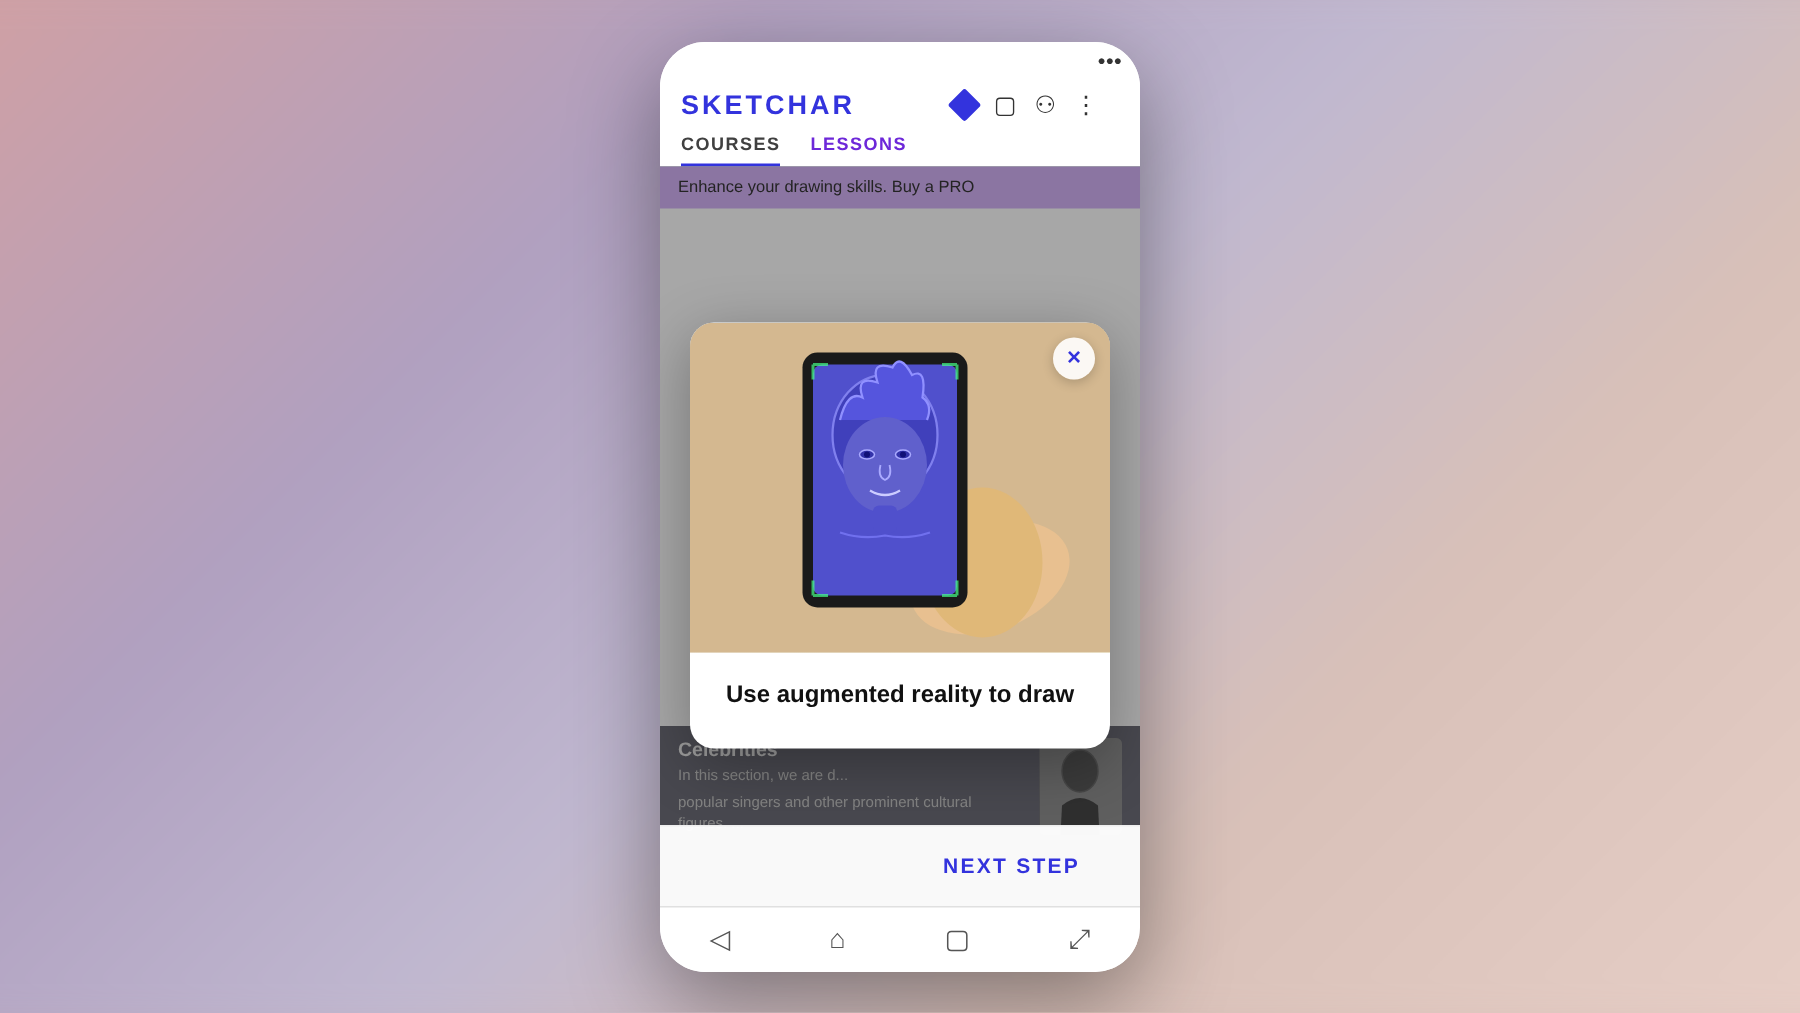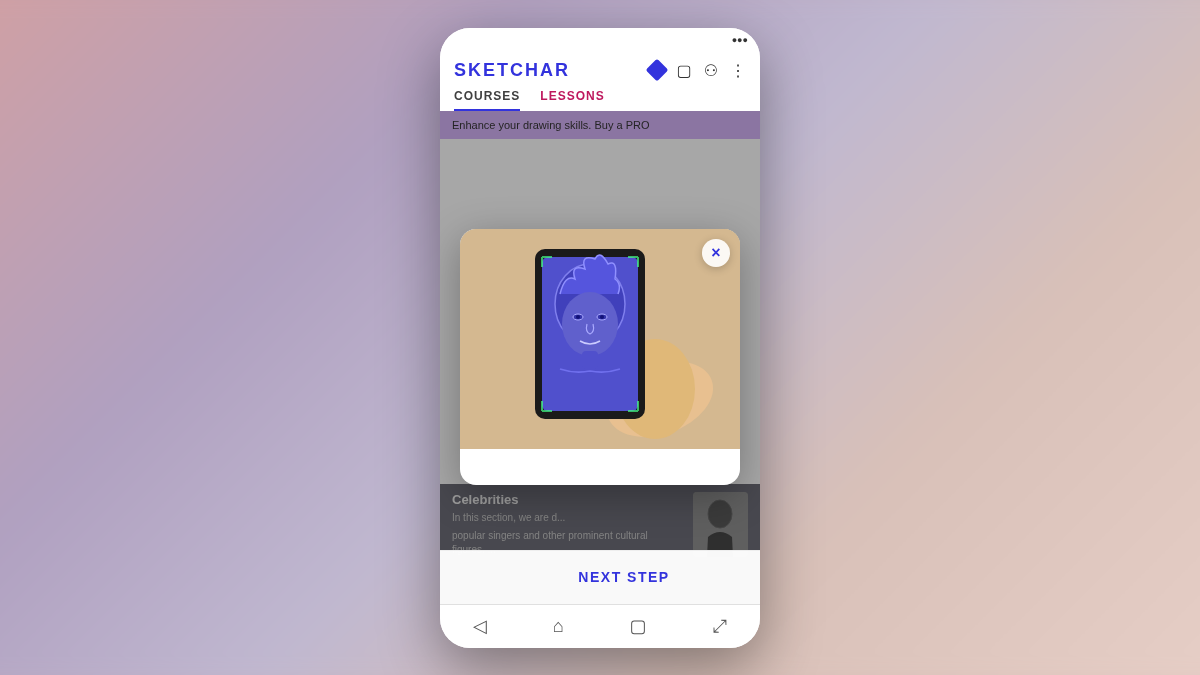--- a/index.html
+++ b/index.html
@@ -46,21 +46,21 @@
       display: flex;
       align-items: center;
       justify-content: flex-end;
       padding: 0 12px;
       gap: 6px;
     }
 
     
     .app-header {
       background: #fff;
-      padding: 8px 14px 0 14px;
+      padding: 8px 28px 0 14px;
       display: flex;
       flex-direction: column;
       text-align: center;
     }
 
     .header-top {
       display: flex;
       align-items: center;
       justify-content: space-between;
       margin-bottom: 8px;
@@ -99,21 +99,21 @@
 
     .nav-tabs {
       display: flex;
       gap: 20px;
     }
 
     .nav-tab {
       font-size: 12px;
       font-weight: 600;
       letter-spacing: 1px;
-      color: #be185d;
+      color: #6d28d9;
       padding-bottom: 6px;
       cursor: pointer;
       border-bottom: 2px solid transparent;
     }
 
     .nav-tab.active {
       color: #404040;
       border-bottom: 2px solid #3333dd;
     }
 
@@ -261,21 +261,21 @@
     
     .next-step-bar {
       position: absolute;
       bottom: 0;
       left: 0;
       right: 0;
       height: 54px;
       background: rgba(255,255,255,0.97);
       display: flex;
       align-items: center;
-      justify-content: center;
+      justify-content: flex-end;
       border-top: 1px solid #eee;
       padding-left: 48px;
     }
 
     .next-step-btn {
       font-size: 14px;
       font-weight: 700;
       letter-spacing: 1.5px;
       color: #3333dd;
       cursor: pointer;
@@ -396,20 +396,21 @@
               <path d="M178 182 L178 172 M178 182 L168 182" stroke="#44ff88" stroke-width="2" fill="none" opacity="0.7"></path>
             </svg>
           </div>
         </div>
 
         <div class="modal-close">
           <span>×</span>
         </div>
 
         <div class="modal-body">
+          <div class="modal-title">Use augmented reality to draw</div>
         </div>
 
       </div>
     </div>
 
     <div class="next-step-bar">
       <div class="next-step-btn">NEXT STEP</div>
     </div>
 
   </div>

